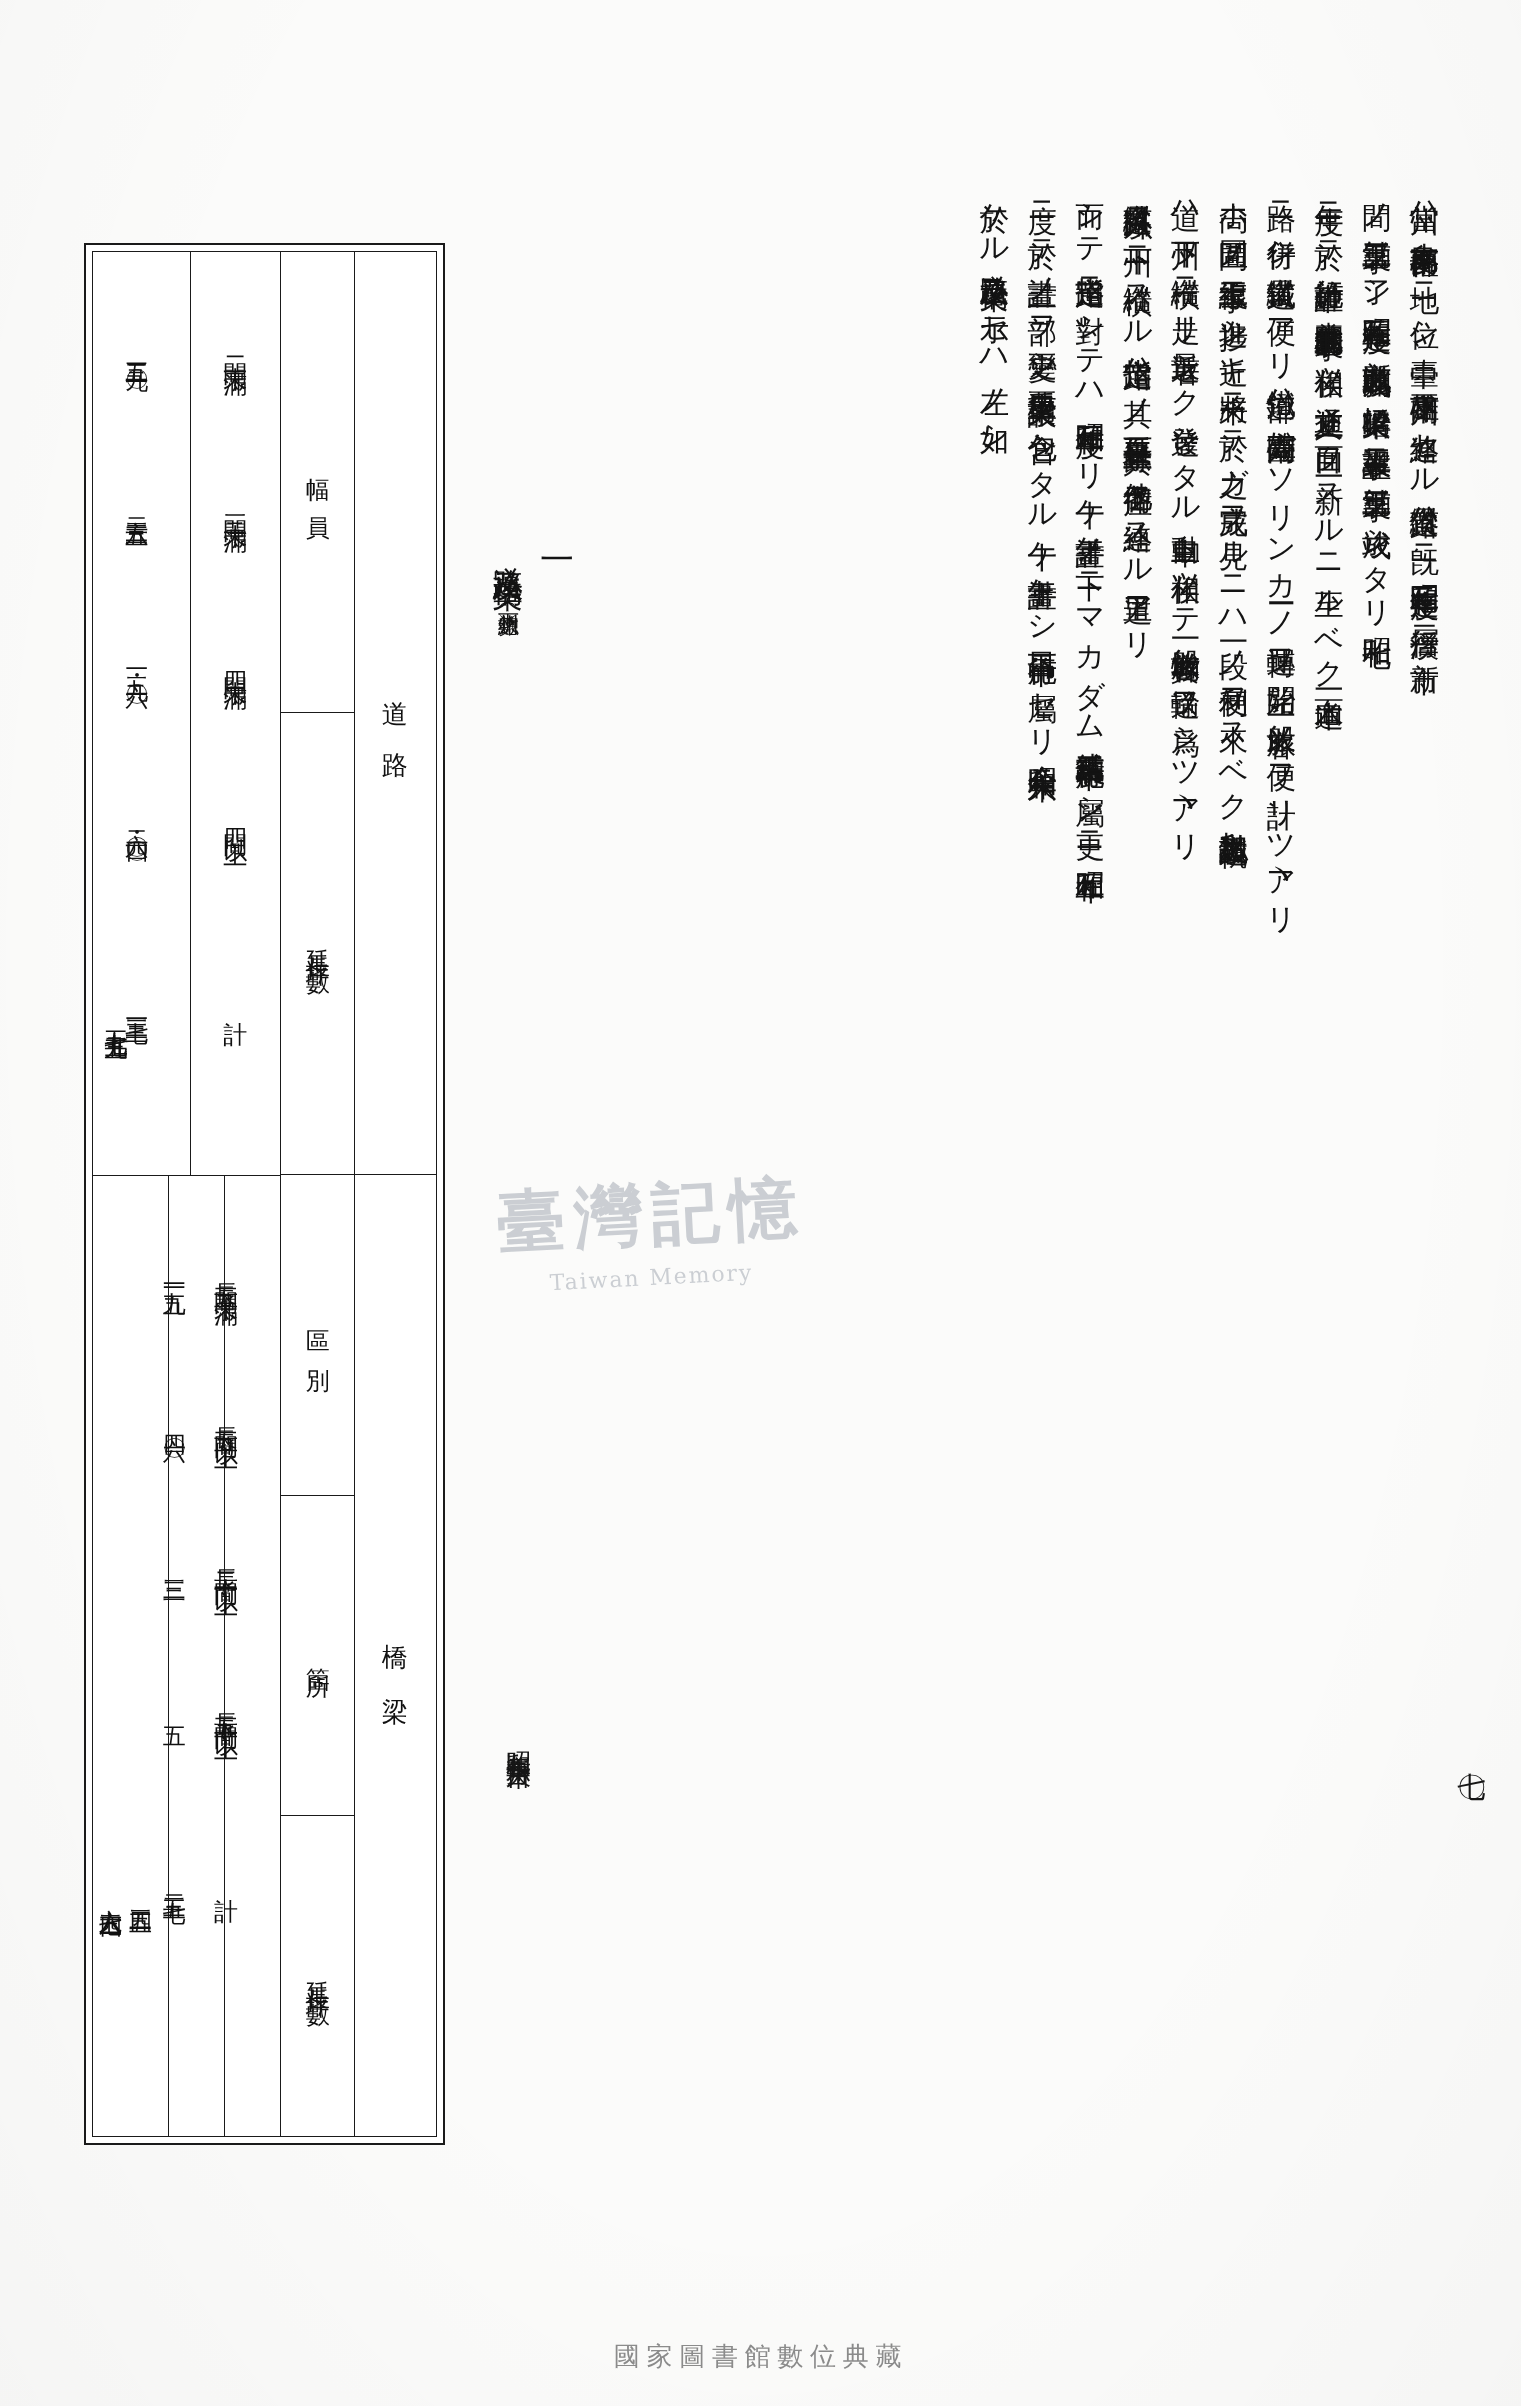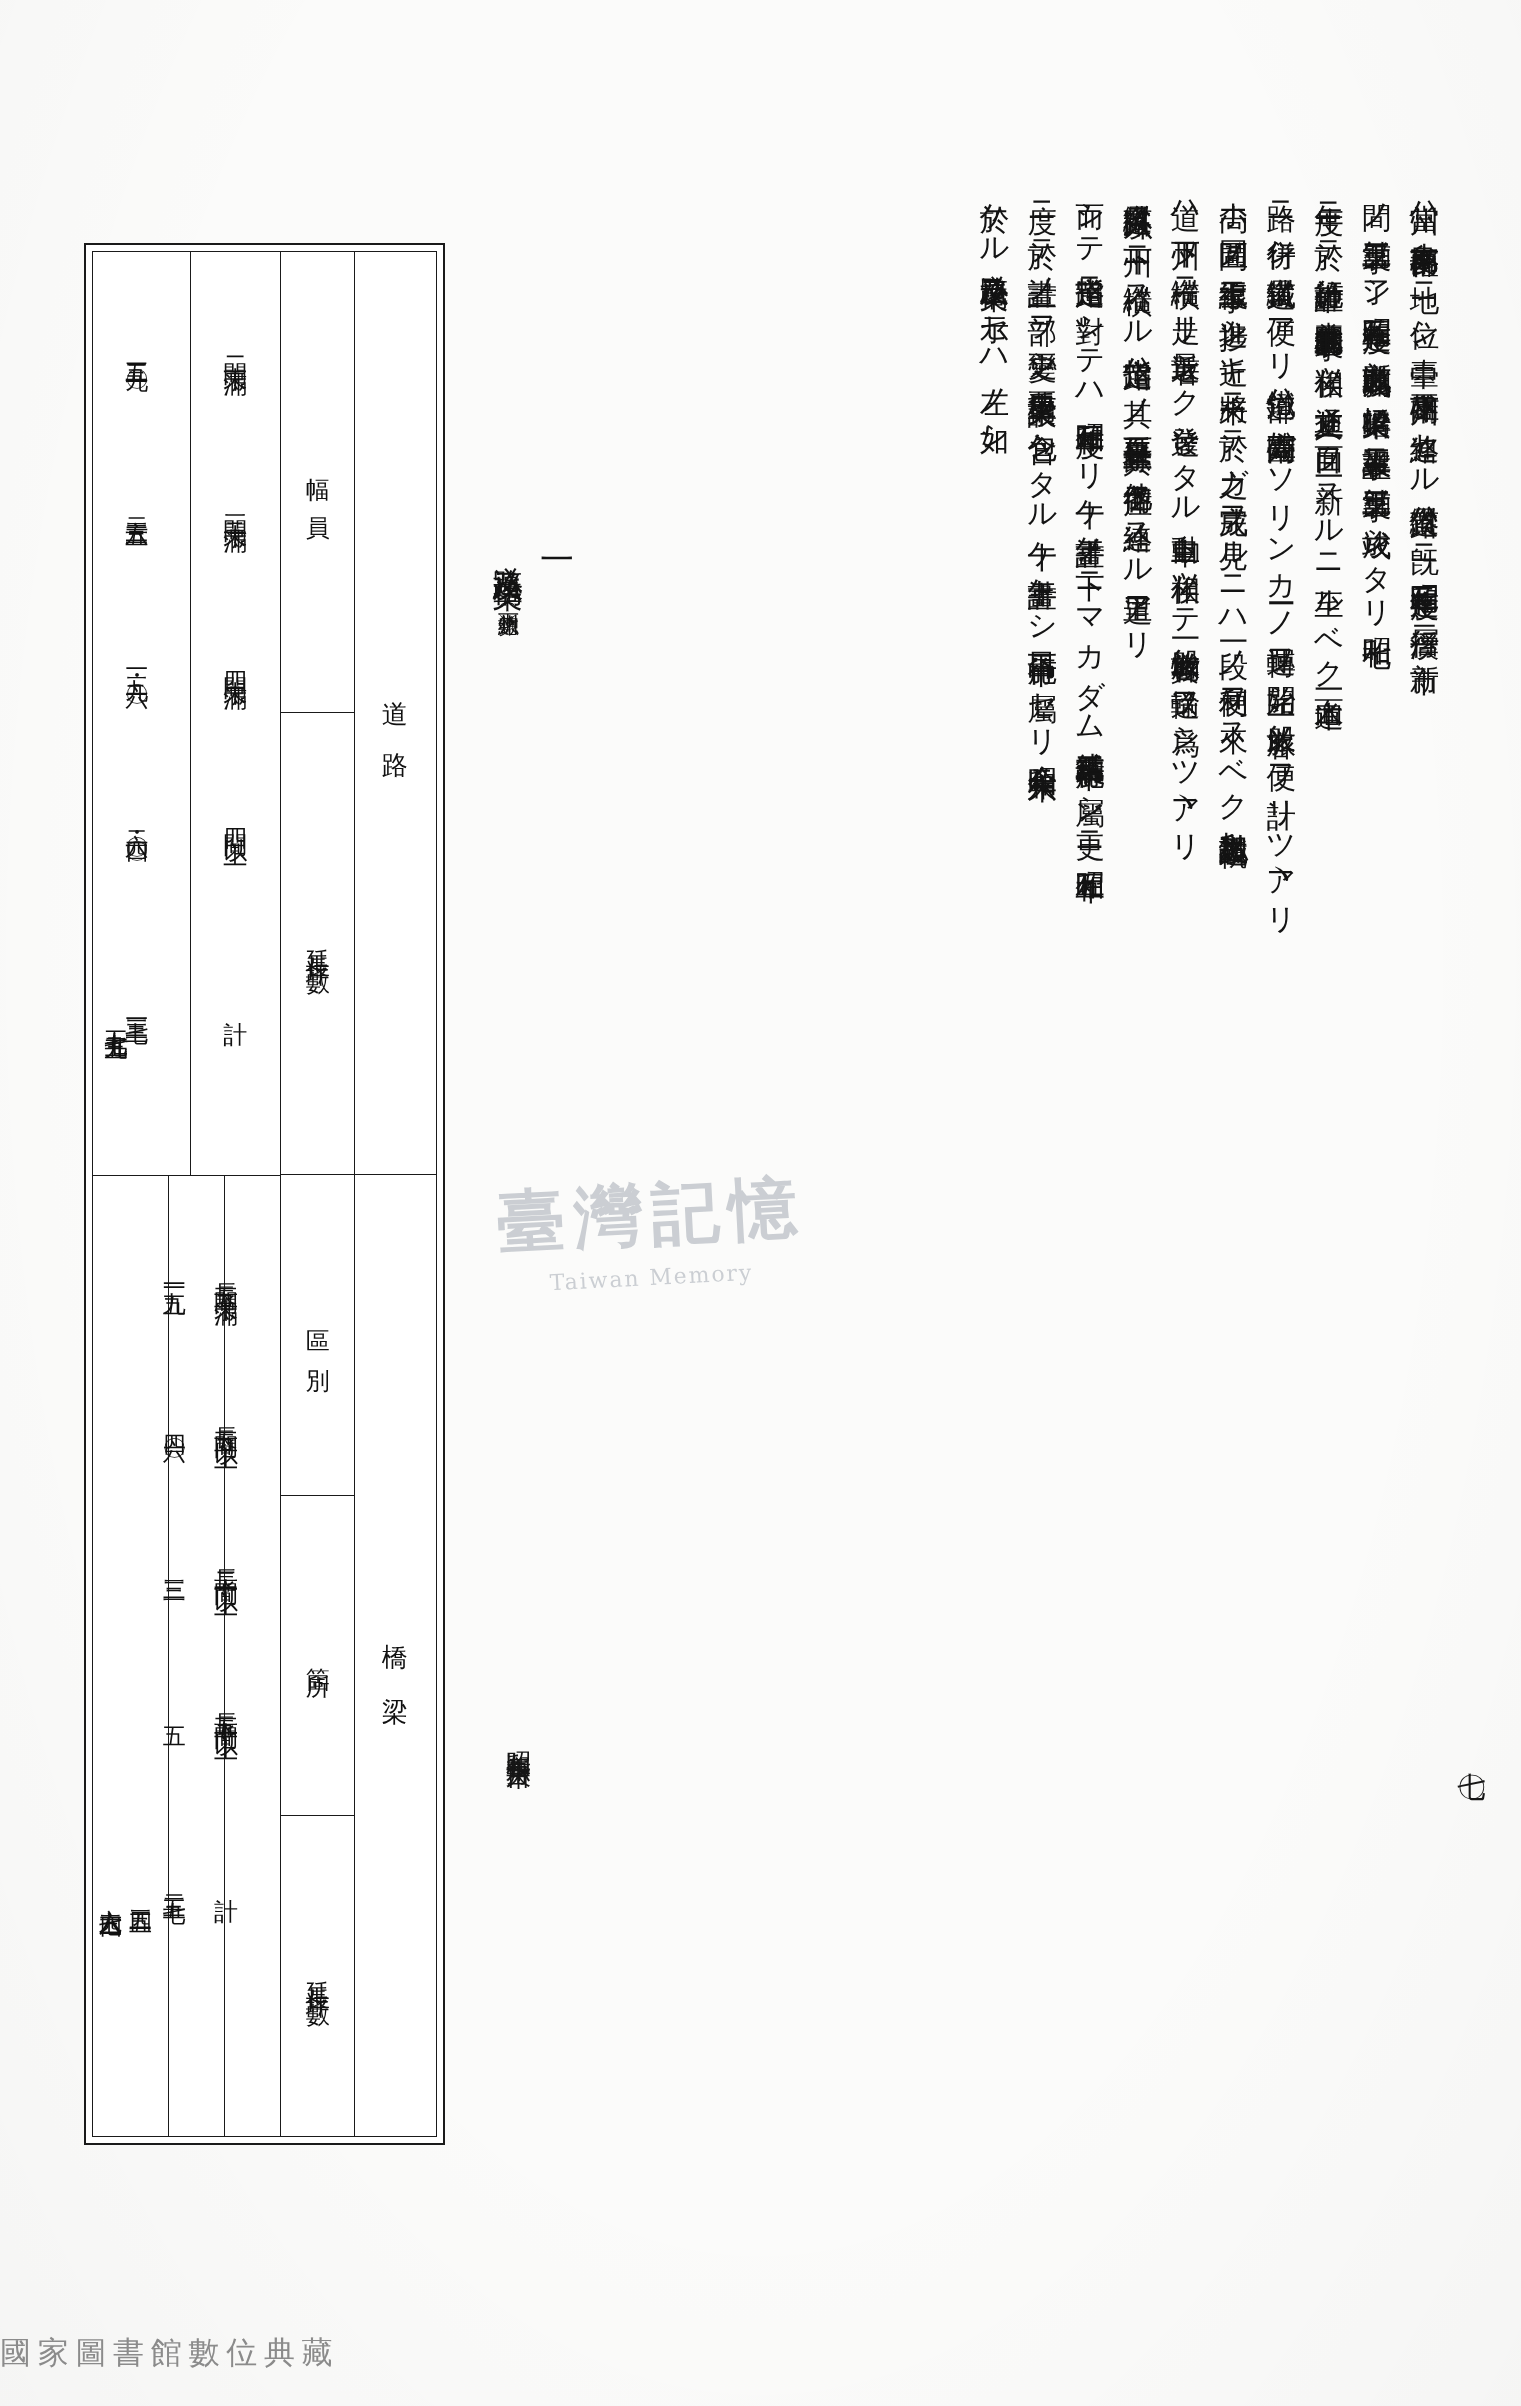--- a/index.html
+++ b/index.html
@@ -245,21 +245,22 @@
     text-align: center;
     transform: rotate(-3deg);
   }
 
   
   .footer-stamp {
     position: absolute;
     left: 0;
     right: 0;
     bottom: 32px;
-    font-size: 31px;
+    text-align: center;
+    font-size: 26px;
     letter-spacing: 6.7px;
     color: #8b8b8b;
   }
 </style>
 </head>
 <body>
 
 <div class="page">
 
   <div class="body-text">

